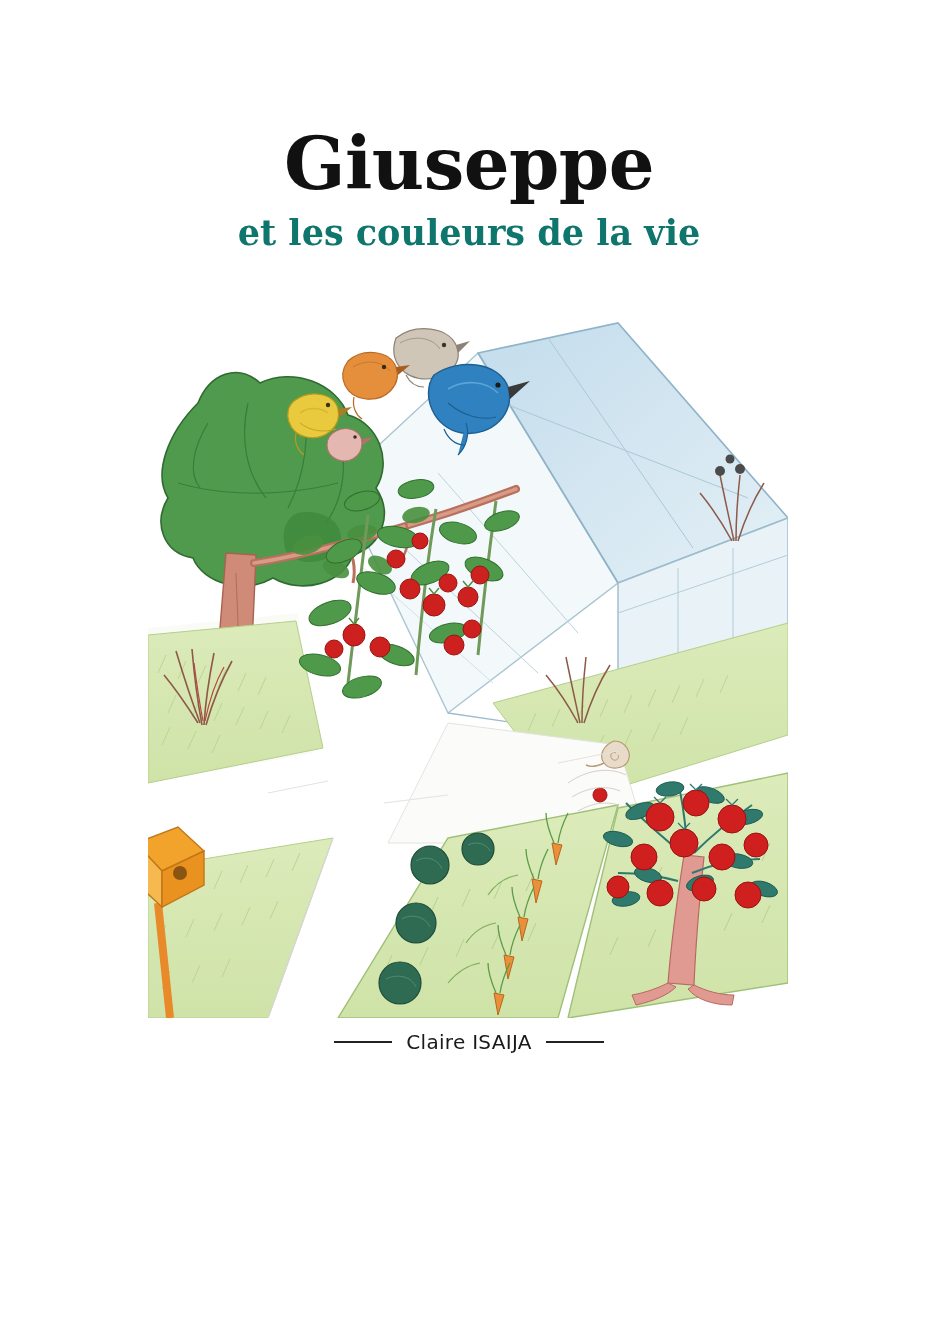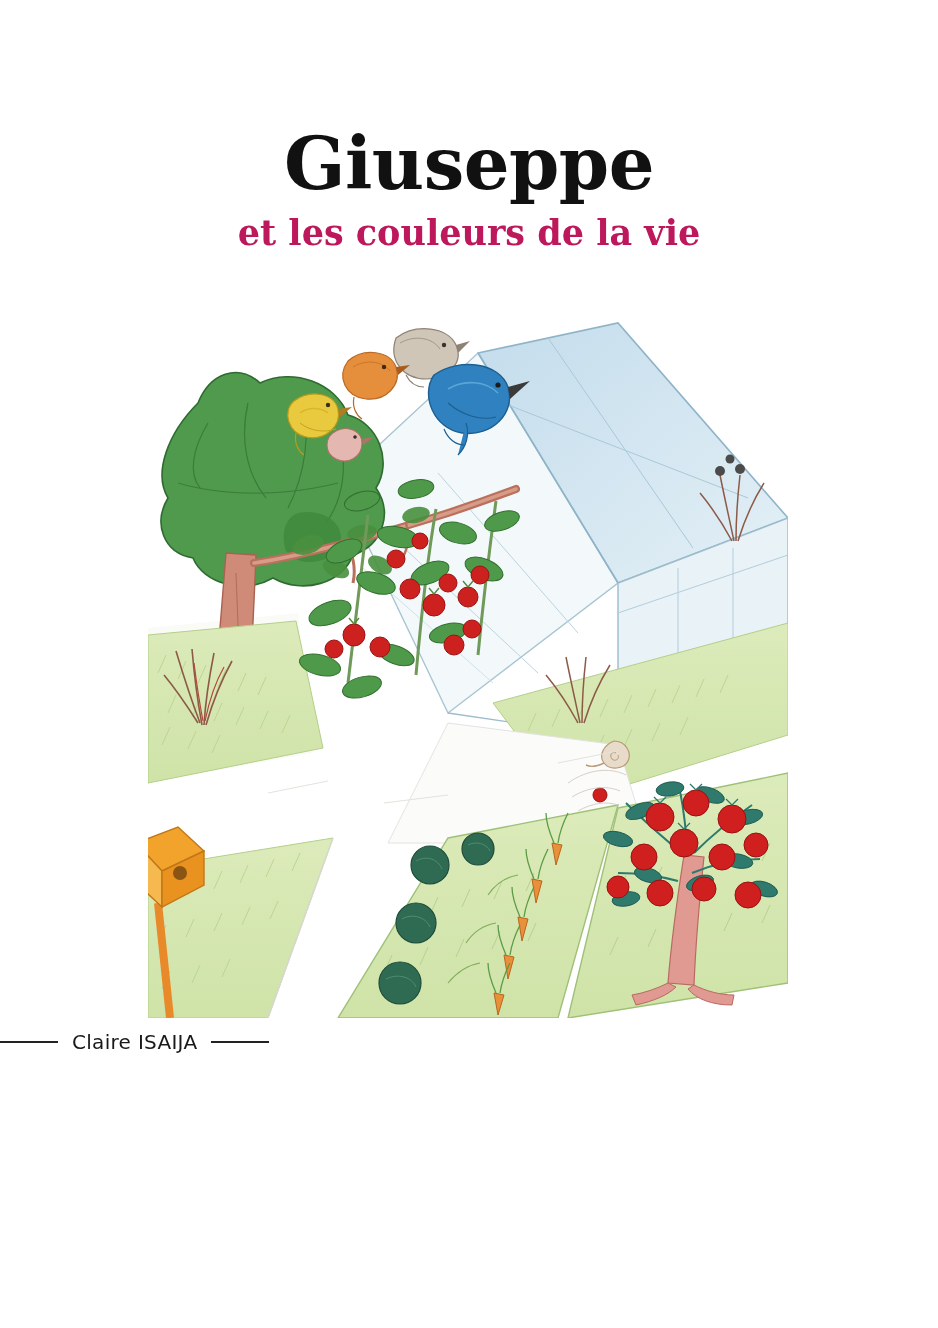--- a/index.html
+++ b/index.html
@@ -39,21 +39,21 @@
     line-height: 1.0;
     letter-spacing: -0.5px;
     color: #111111;
     margin: 0;
   }
   .book-subtitle {
     font-family: "DejaVu Serif", "Liberation Serif", serif;
     font-weight: 700;
     font-size: 35px;
     line-height: 1.1;
-    color: #be185d;
+    color: #0f766e;
     margin: 14px 0 0 0;
     letter-spacing: 0px;
   }
 
   
   .illustration {
     position: absolute;
     left: 148px;
     top: 283px;
     width: 640px;
@@ -66,21 +66,21 @@
   }
 
   
   .author-line {
     position: absolute;
     top: 1030px;
     left: 0;
     width: 938px;
     display: flex;
     align-items: center;
-    justify-content: flex-start;
+    justify-content: center;
     gap: 14px;
   }
   .author-rule {
     width: 58px;
     height: 2px;
     background: #222222;
   }
   .author-name {
     font-family: "DejaVu Sans", "Liberation Sans", sans-serif;
     font-size: 20px;

